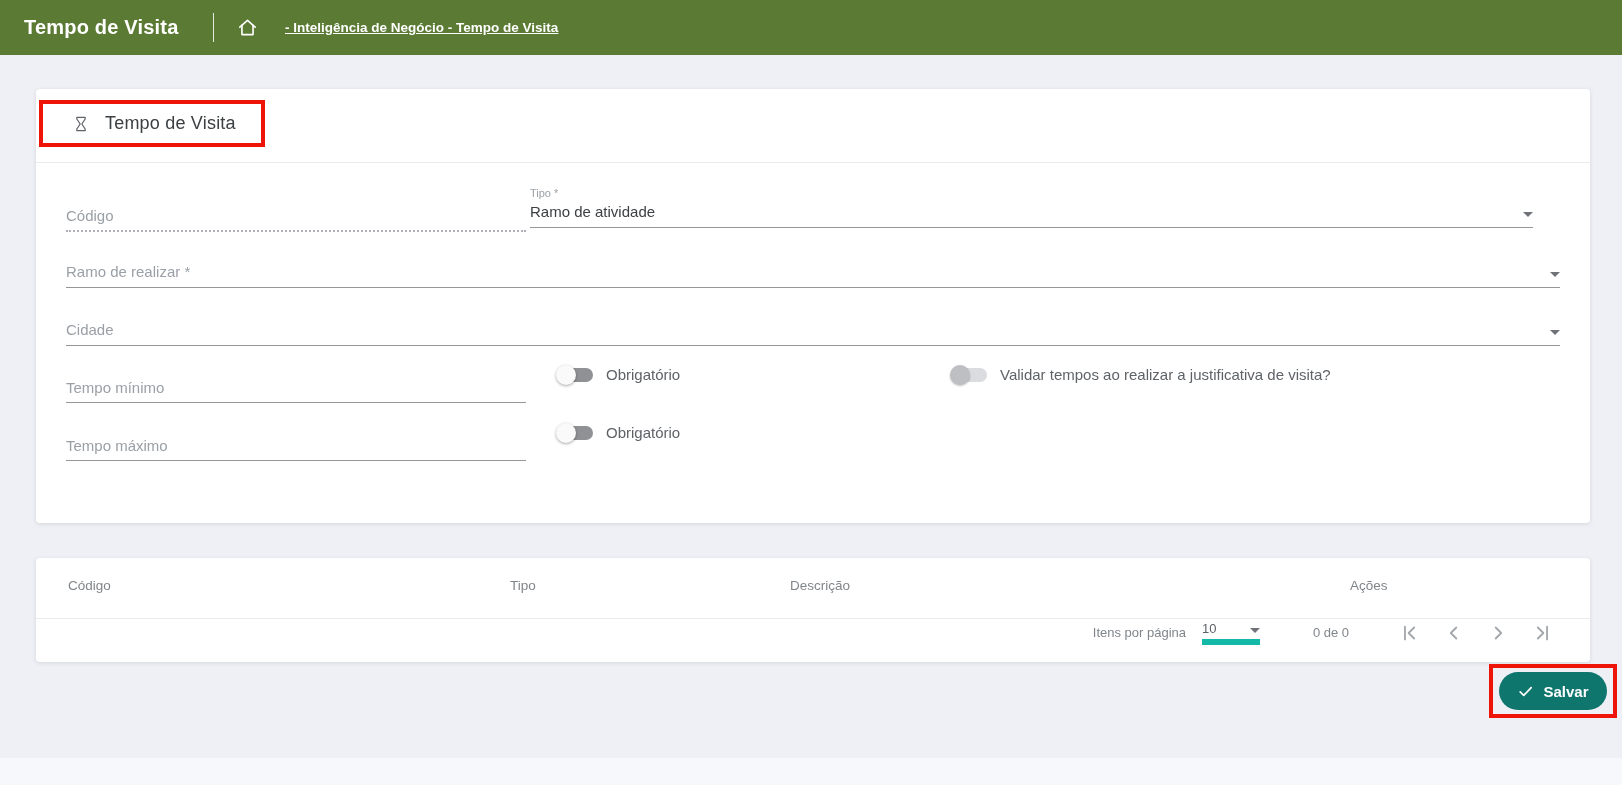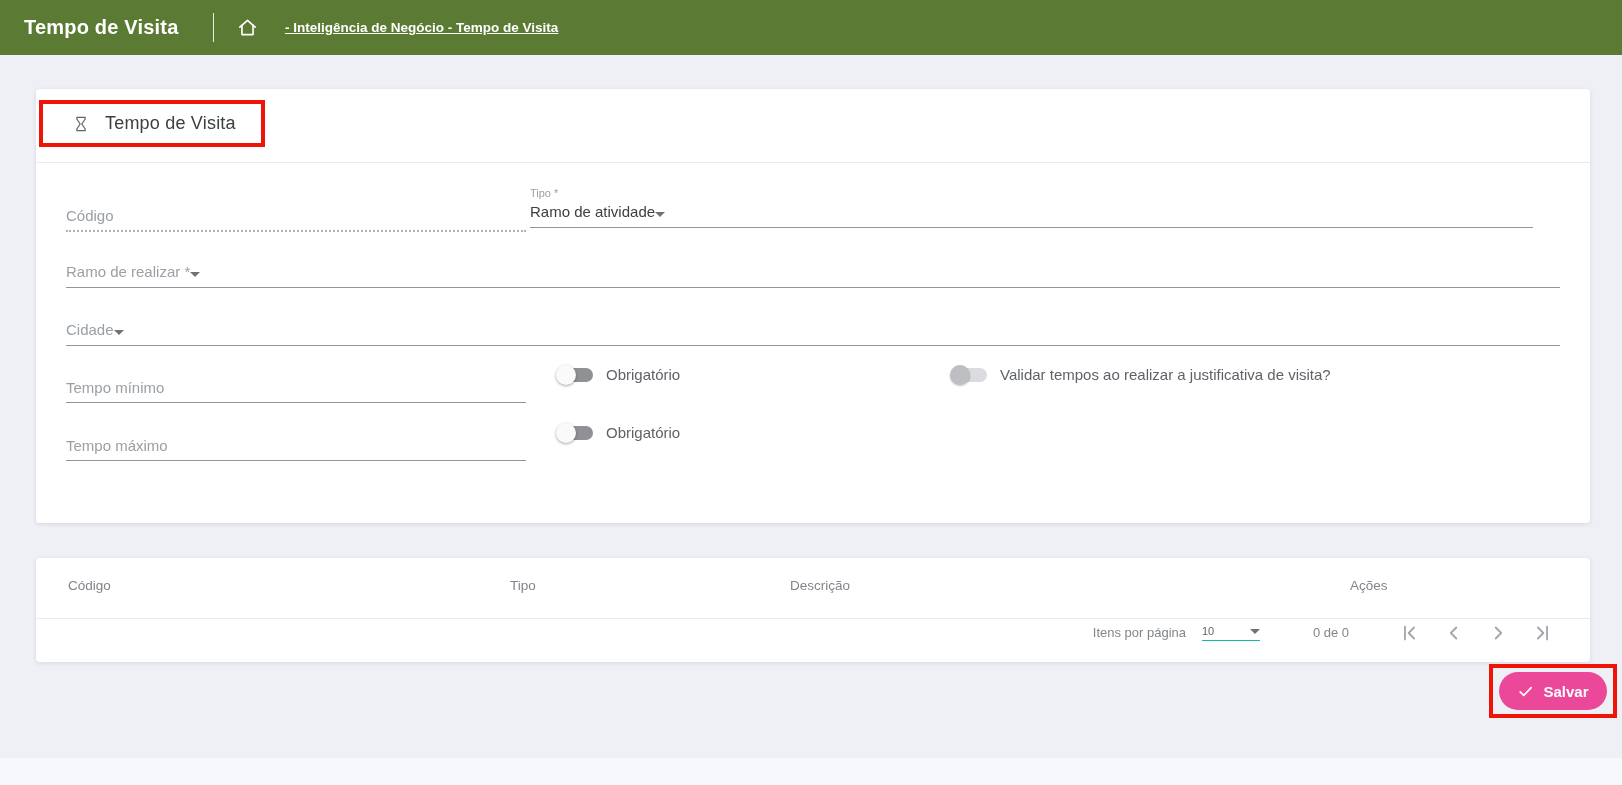--- a/index.html
+++ b/index.html
@@ -47,21 +47,21 @@
   .field input {
     width:100%; border:none; outline:none; background:transparent;
     font-family:"Liberation Sans", sans-serif; font-size:15px; color:#3c4043;
     padding:0 0 6px 0;
   }
   .field input::placeholder { color:#9aa0a6; opacity:1; }
   .u-dotted { border-bottom:2px dotted #aeb2b8 !important; }
   .u-solid  { border-bottom:1px solid #949699 !important; }
 
   .sel-label { display:block; font-size:11px; color:#9aa0a6; margin-bottom:4px; }
-  .sel-row { display:flex; align-items:flex-end; justify-content:flex-start; padding-bottom:7px; cursor:pointer; }
+  .sel-row { display:flex; align-items:flex-end; justify-content:space-between; padding-bottom:7px; cursor:pointer; }
   .sel-value { font-size:15px; color:#3c4043; }
   .sel-placeholder { font-size:15px; color:#9aa0a6; }
   .caret { width:0; height:0; border-left:5px solid transparent; border-right:5px solid transparent;
     border-top:5.5px solid #6f7378; display:inline-block; margin-bottom:3px; }
 
   
   .toggle-row { position:absolute; display:flex; align-items:center; gap:13px; }
   .toggle { position:relative; width:36px; height:14px; border-radius:7px; display:inline-block; cursor:pointer; flex:0 0 36px; }
   .toggle .thumb { position:absolute; left:-1px; top:-3px; width:20px; height:20px; border-radius:50%; }
   .toggle.gray-track { background:#8f9195; }
@@ -71,31 +71,31 @@
   .toggle-label { font-size:15px; color:#5f6368; }
 
   
   .th { position:absolute; top:20px; font-size:13.5px; color:#80868b; }
   .table-divider { position:absolute; left:0; top:60px; width:100%; height:1px; background:#e9eaec; }
   .paginator {
     position:absolute; right:26px; top:53px; height:43px;
     display:flex; align-items:center; font-size:13px; color:#80868b;
   }
   .pp-select { display:flex; align-items:flex-end; justify-content:space-between;
-    width:58px; margin-left:16px; padding-bottom:3px; border-bottom:1px solid #14b8a6;
-    font-size:11px; color:#5f6368; cursor:pointer; }
+    width:58px; margin-left:16px; padding-bottom:3px; border-bottom:6px solid #14b8a6;
+    font-size:13px; color:#5f6368; cursor:pointer; }
   .range { margin-left:36px; width:70px; text-align:center; }
   .nav-btns { display:flex; align-items:center; margin-left:22px; }
   .nav-btn { width:44px; height:40px; border:none; background:transparent; cursor:pointer;
     display:flex; align-items:center; justify-content:center; }
   .nav-btn svg { width:22px; height:22px; }
 
   
   .save-btn {
-    width:108px; height:38px; border:none; border-radius:19px; background:#ec4899;
+    width:108px; height:38px; border:none; border-radius:19px; background:#0f766e;
     color:#fff; font-family:"Liberation Sans", sans-serif; font-size:15px; font-weight:bold;
     display:flex; align-items:center; justify-content:center; gap:9px; cursor:pointer;
   }
 
   .bottom-strip { position:absolute; left:0; top:758px; width:100%; height:27px; background:#f7f8fb; }
 </style>
 </head>
 <body>
 
 <header class="app-header">

